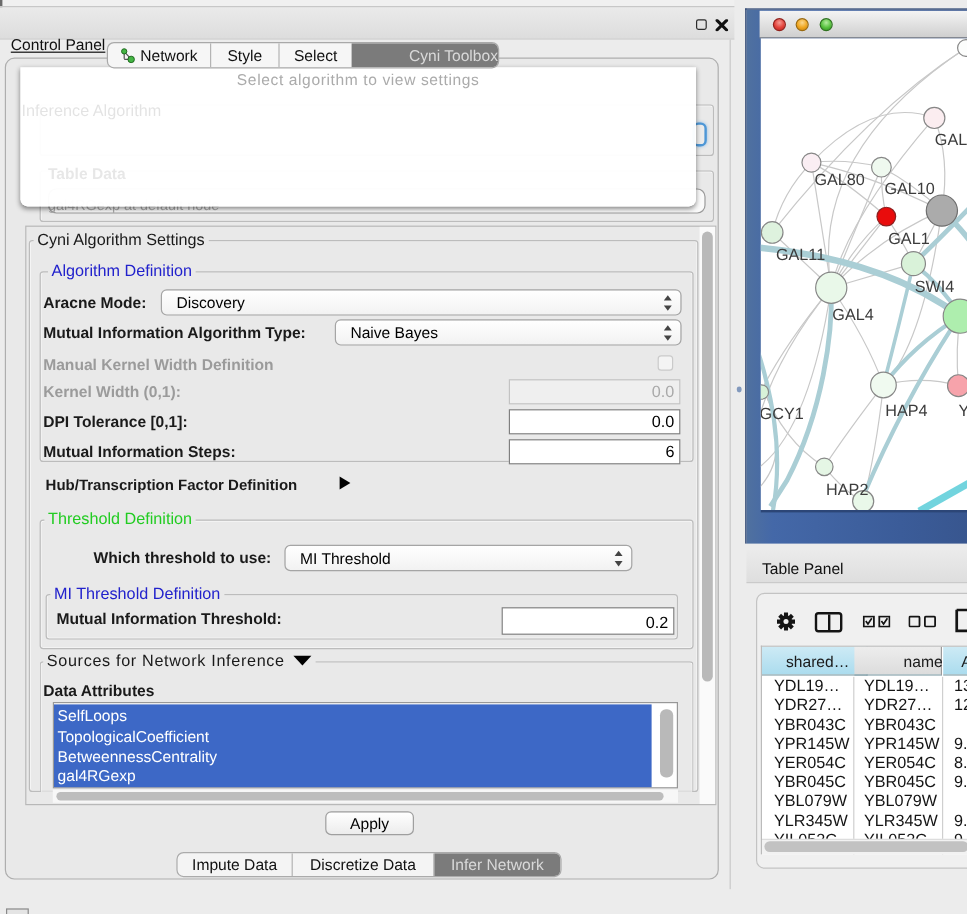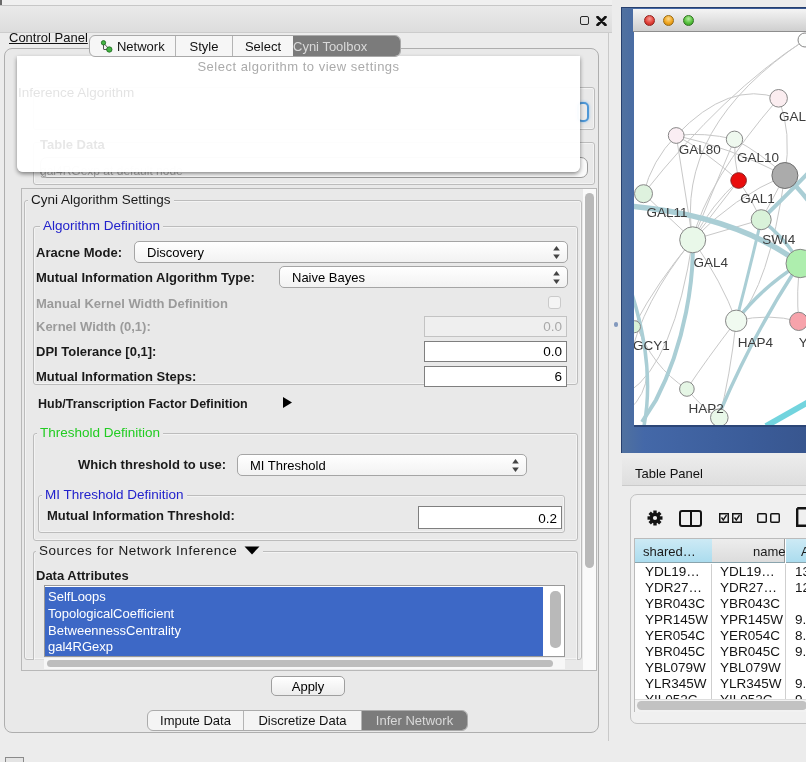--- a/index.html
+++ b/index.html
@@ -136,21 +136,21 @@
 <div id="toptabs" class="abs" style="left:89px;top:35px;height:22px;border:1px solid #a9a9a9;border-radius:6px;background:#f6f6f6;font-size:13px;color:#111;display:flex;overflow:hidden;">
   <div style="width:86px;padding-top:3px;text-align:center;border-right:1px solid #b4b4b4;">
     <svg width="13" height="13" viewBox="0 0 13 13" style="vertical-align:-2px;">
         <path d="M3.5 3 L9.5 9.5 M3.5 3 L3.5 9 M3.5 9.5 L9 9.5" stroke="#555" stroke-width="1"></path>
         <circle cx="3.5" cy="2.8" r="2.2" fill="#44b544" stroke="#1c661c" stroke-width="0.8"></circle>
         <circle cx="9.3" cy="9.5" r="2.7" fill="#44b544" stroke="#1c661c" stroke-width="0.8"></circle>
       </svg>
     Network</div>
   <div style="width:57px;padding-top:3px;text-align:center;border-right:1px solid #b4b4b4;">Style</div>
   <div style="width:60px;padding-top:3px;text-align:center;">Select</div>
-  <div style="width:107px;padding-top:3px;text-align:left;background:#7b7b7b;color:#d9d9d9;">Cyni Toolbox</div>
+  <div style="width:122px;padding-top:3px;text-align:right;background:#7b7b7b;color:#d9d9d9;">Cyni Toolbox</div>
 </div>
 
 <div id="netwin">
 
   <div class="abs" style="left:621px;top:7px;width:185px;height:446px;background:linear-gradient(90deg,#50719f 0%,#4468a8 12%,#3b5c99 70%,#38568f 100%);border-top:1px solid #27406e;border-left:1px solid #27406e;"></div>
 
   <div class="abs" style="left:633px;top:9px;width:173px;height:23px;background:linear-gradient(#f4f4f4,#cfcfcf);border-bottom:1px solid #8e8e8e;">
     <div class="abs" style="left:11px;top:6px;width:11px;height:11px;border-radius:50%;background:radial-gradient(circle at 50% 32%, #f59a93 0%, #e3423a 55%, #b5231d 100%);border:0.5px solid #92211c;"></div>
     <div class="abs" style="left:30px;top:6px;width:11px;height:11px;border-radius:50%;background:radial-gradient(circle at 50% 32%, #fbd88e 0%, #f0a61f 55%, #c27d0e 100%);border:0.5px solid #9a6a10;"></div>
     <div class="abs" style="left:50px;top:6px;width:11px;height:11px;border-radius:50%;background:radial-gradient(circle at 50% 32%, #b4ec9f 0%, #57c23e 55%, #2f8e1f 100%);border:0.5px solid #2f7220;"></div>
@@ -267,21 +267,21 @@
   </svg>
   <svg class="abs" style="left:757px;top:513px;" width="23" height="10" viewBox="0 0 23 10">
     <rect x="0.75" y="0.75" width="8.5" height="8.5" fill="none" stroke="#141414" stroke-width="1.5" rx="1"></rect>
     <rect x="13.75" y="0.75" width="8.5" height="8.5" fill="none" stroke="#141414" stroke-width="1.5" rx="1"></rect>
   </svg>
   <svg class="abs" style="left:796px;top:507px;" width="10" height="20" viewBox="0 0 10 20">
     <path d="M1.2 1.2 L10 1.2 M1.2 1.2 L1.2 18.8 L10 18.8" stroke="#141414" stroke-width="2.4" fill="none"></path>
   </svg>
 
   <div class="abs" style="left:634px;top:538px;width:172px;height:174px;background:#ffffff;border-top:1px solid #bbb;border-left:1px solid #bbb;overflow:hidden;">
-    <div class="abs" style="left:0;top:0;width:88px;height:24px;background:linear-gradient(#cdeaf5,#abdcee);border-right:1px solid #8aa4ad;border-bottom:1px solid #8aa4ad;font-size:13px;color:#1a1a1a;padding-top:5px;padding-left:8px;">shared…</div>
+    <div class="abs" style="left:0;top:0;width:88px;height:24px;background:linear-gradient(#cdeaf5,#abdcee);border-right:1px solid #8aa4ad;border-bottom:1px solid #8aa4ad;font-size:13px;color:#1a1a1a;padding-top:5px;padding-left:20px;">shared…</div>
     <div class="abs" style="left:77px;top:0;width:73px;height:24px;background:linear-gradient(#ededed,#dcdcdc);border-right:1px solid #9a9a9a;border-bottom:1px solid #8aa4ad;font-size:13px;color:#1a1a1a;padding-top:5px;padding-left:41px;">name</div>
     <div class="abs" style="left:151px;top:0;width:80px;height:24px;background:linear-gradient(#cdeaf5,#abdcee);border-bottom:1px solid #8aa4ad;font-size:13px;color:#1a1a1a;padding-top:5px;padding-left:15px;">Av</div>
     <div class="abs" style="left:10px;top:25px;font-size:13.5px;color:#141414;line-height:16px;white-space:nowrap;">YDL19…<br>YDR27…<br>YBR043C<br>YPR145W<br>YER054C<br>YBR045C<br>YBL079W<br>YLR345W<br>YIL052C</div>
     <div class="abs" style="left:85px;top:25px;font-size:13.5px;color:#141414;line-height:16px;white-space:nowrap;">YDL19…<br>YDR27…<br>YBR043C<br>YPR145W<br>YER054C<br>YBR045C<br>YBL079W<br>YLR345W<br>YIL052C</div>
     <div class="abs" style="left:160px;top:25px;font-size:13.5px;color:#141414;line-height:16px;white-space:nowrap;">13.<br>12.<br>&nbsp;<br>9.2<br>8.1<br>9.4<br>&nbsp;<br>9.7<br>9.3</div>
     <div class="abs" style="left:75.5px;top:25px;width:1px;height:150px;background:#cfcfcf;"></div>
     <div class="abs" style="left:150px;top:25px;width:1px;height:150px;background:#cfcfcf;"></div>
 
     <div class="abs" style="left:0;top:160px;width:172px;height:14px;background:#f2f2f2;border-top:1px solid #ddd;"></div>
     <div class="abs" style="left:2px;top:162px;width:170px;height:9px;background:#c2c2c2;border-radius:5px;"></div>

